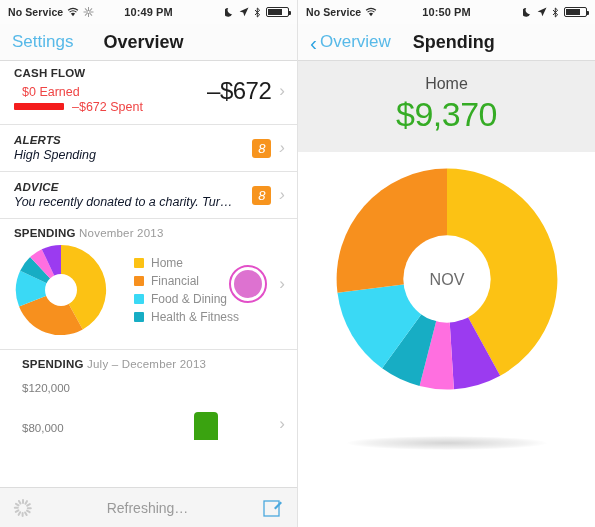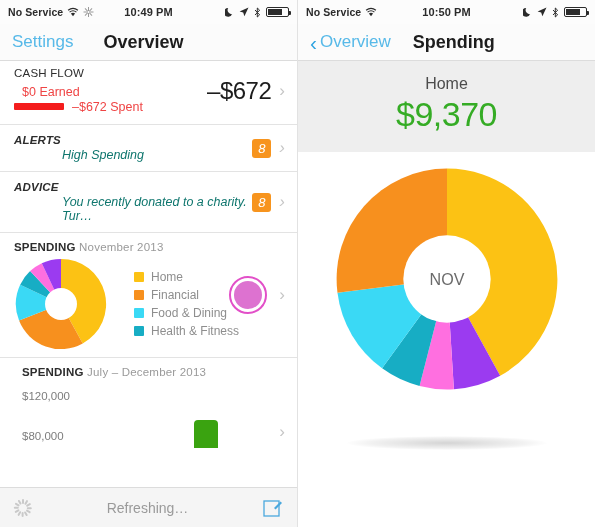--- a/index.html
+++ b/index.html
@@ -52,42 +52,42 @@
   .phone.right .nav-title { margin-left: 22px; }
 
   
   .list { background: #fff; }
   .row {
     position: relative; display: flex; align-items: center;
     padding: 9px 12px 9px 14px; border-bottom: 1px solid #e3e3e3; background: #fff; font-style: italic;
   }
   .row-main { flex: 1; min-width: 0; }
   .row-kicker { font-size: 11.5px; font-weight: 700; color: #2d2d2d; letter-spacing: .2px; }
-  .row-sub { font-size: 12.5px; color: #0f766e; margin-top: 2px; margin-left: 48px; }
+  .row-sub { font-size: 12.5px; color: #0f172a; margin-top: 2px; }
   .chev { color: #c6c6c6; font-size: 17px; margin-left: 8px; font-weight: 300; }
 
   .badge {
     background: #f7941e; color: #fff; font-size: 13px; font-weight: 500;
     width: 19px; height: 19px; border-radius: 3px;
     display: flex; align-items: center; justify-content: center;
   }
 
   
   .cashflow-body { display: flex; align-items: center; padding: 6px 12px 10px 14px; border-bottom:1px solid #e3e3e3; }
   .cf-left { flex: 1; }
-  .cf-title { font-size: 11.5px; font-weight: 400; color: #2d2d2d; letter-spacing:.2px; margin-bottom: 5px;}
+  .cf-title { font-size: 11.5px; font-weight: 700; color: #2d2d2d; letter-spacing:.2px; margin-bottom: 5px;}
   .cf-line { display: flex; align-items: center; gap: 8px; height: 15px; }
   .cf-bar { height: 7px; border-radius: 1px; }
   .cf-bar.earned { width: 0px; background: #3fae3f; }
   .cf-bar.spent { width: 50px; background: #f41d1d; }
   .cf-label { font-size: 12.5px; color: #ef4444; white-space: nowrap; }
   .cf-amount { font-size: 24px; color: #1d1d1d; letter-spacing: -0.5px; margin-left: 32px; }
 
   
-  .spend-row { padding: 8px 12px 6px 14px; border-bottom: 1px solid #e3e3e3; position: relative; }
+  .spend-row { padding: 8px 12px 12px 14px; border-bottom: 1px solid #e3e3e3; position: relative; }
   .spend-head { font-size: 11.5px; font-weight: 700; color:#2d2d2d; letter-spacing:.2px; margin-bottom: 4px;}
   .spend-head .m { font-weight: 400; color: #9a9a9a; }
   .spend-body { display: flex; align-items: center; }
   .legend { margin-left: 26px; }
   .legend-item { display: flex; align-items: center; gap: 7px; margin: 4px 0; }
   .swatch { width: 10px; height: 10px; border-radius: 1px; }
   .legend-label { font-size: 12px; color: #8e8e8e; }
   .touch-circle {
     position: absolute; right: 30px; top: 50%; transform: translateY(-50%);
     width: 38px; height: 38px; border-radius: 50%;

